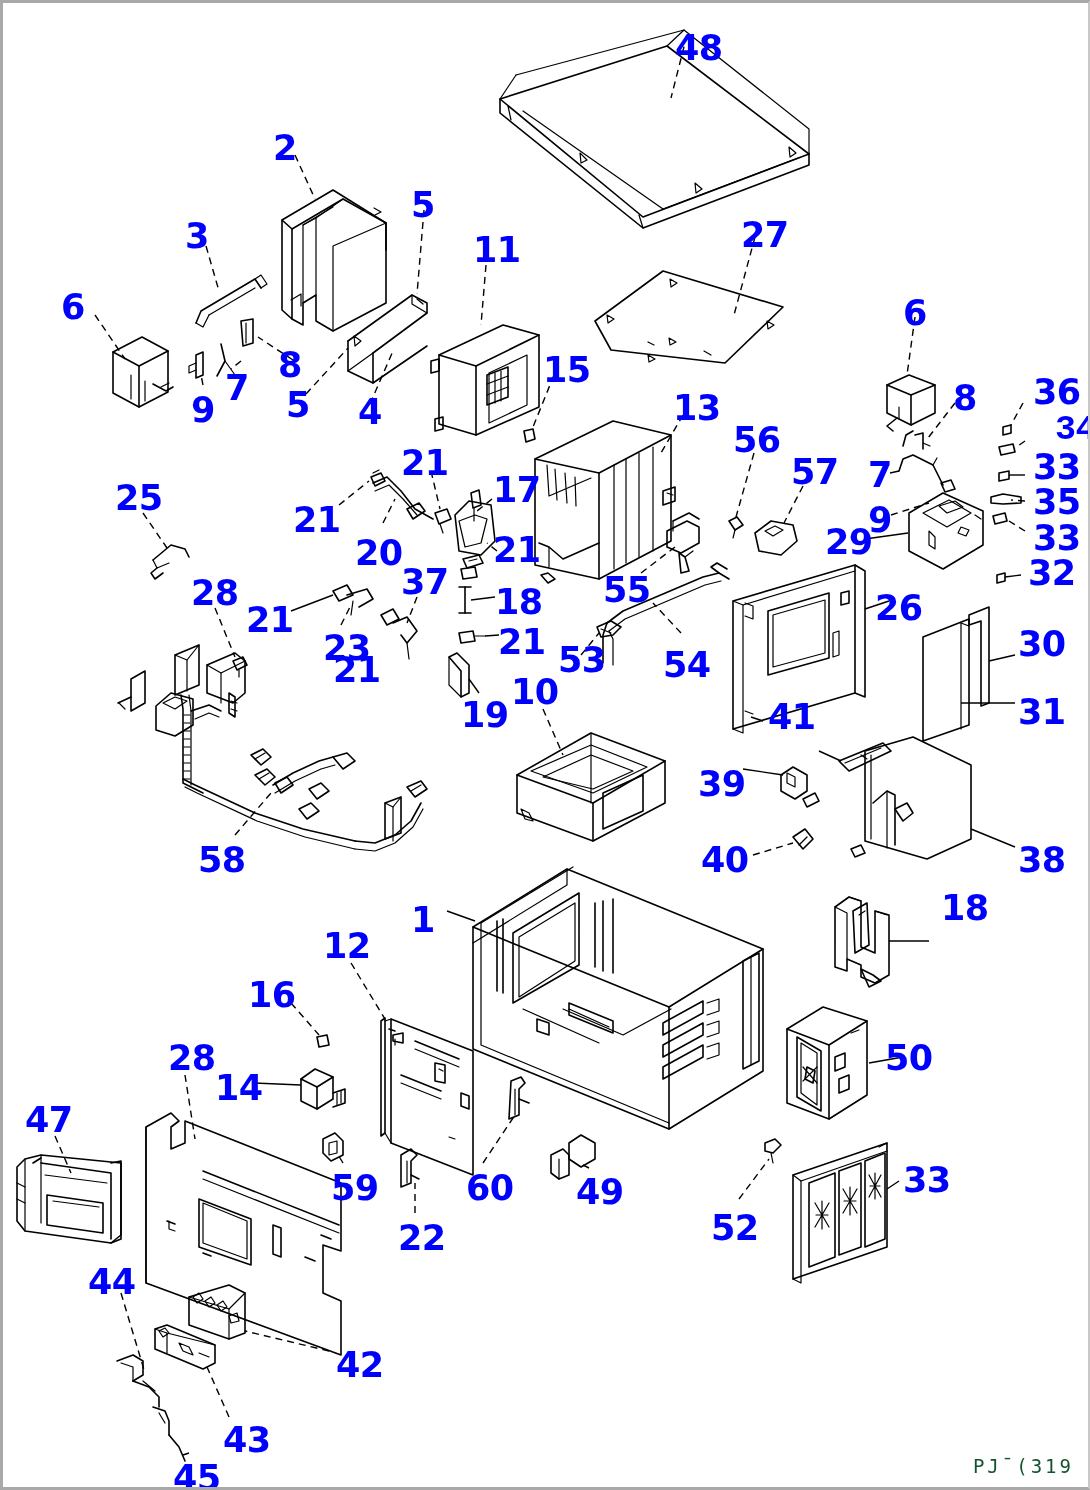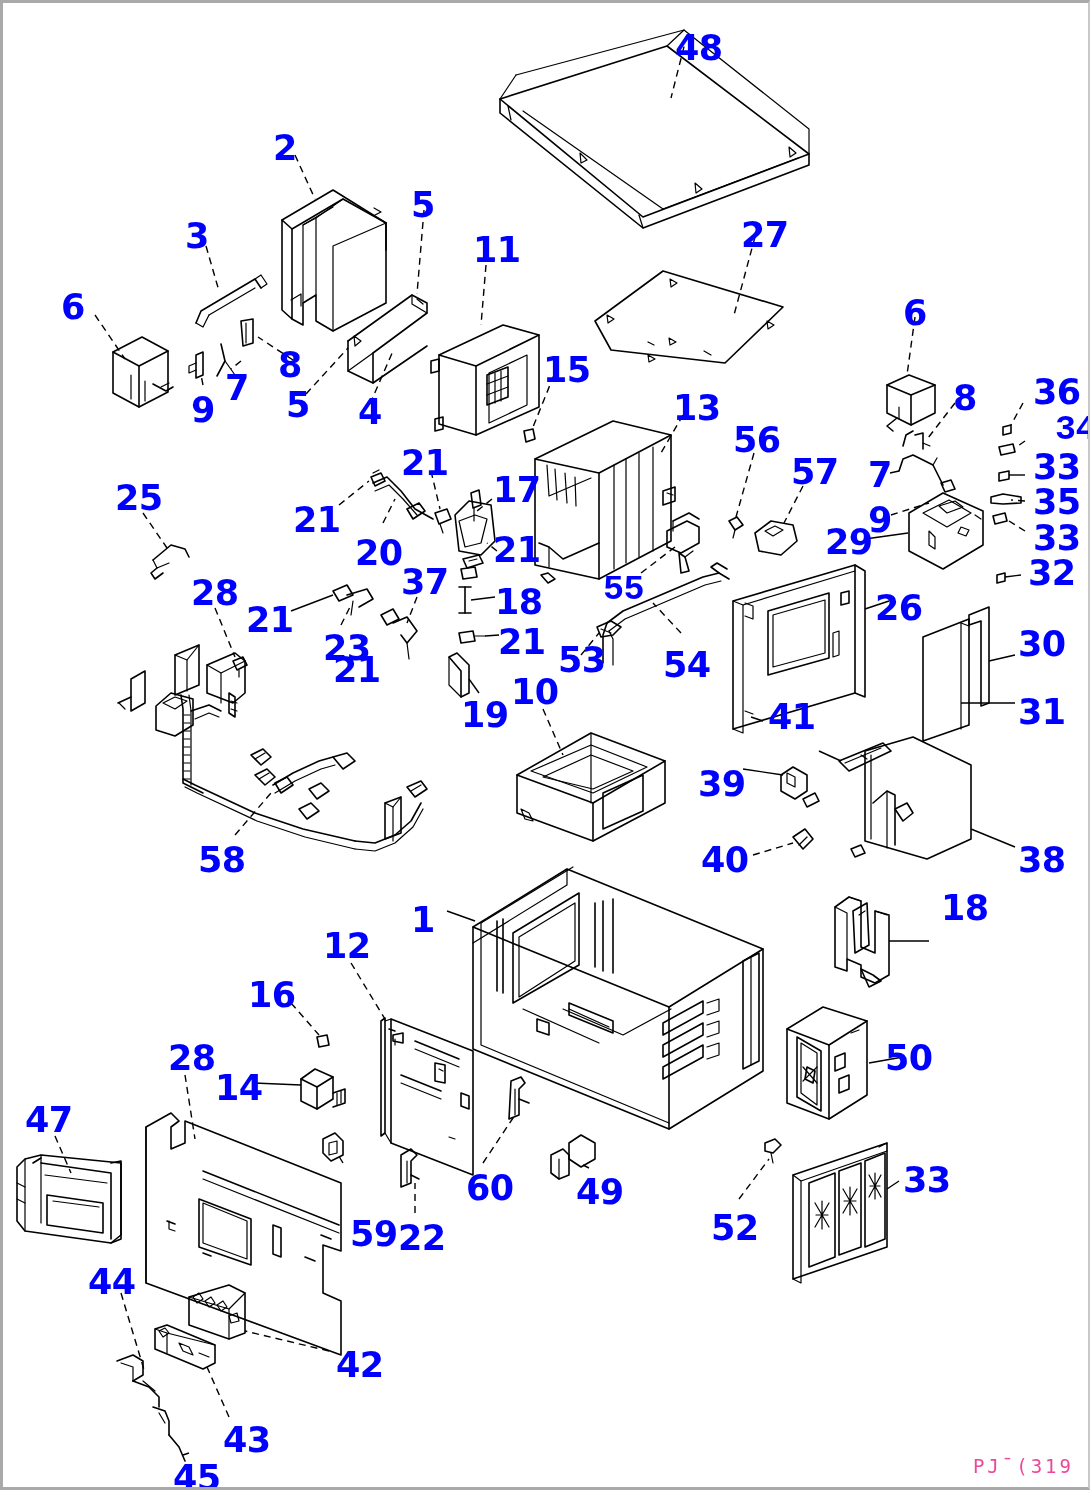--- a/index.html
+++ b/index.html
@@ -23,21 +23,21 @@
     font-weight:bold;
     font-size:35px;
     line-height:1;
     letter-spacing:-0.5px;
     white-space:nowrap;
     user-select:none;
   }
   #footer-code{
     position:absolute;
     right:14px;bottom:10px;
-    color:#ec4899;
+    color:#14532d;
     font-family:"DejaVu Sans Mono",monospace;
     font-size:19px;
     letter-spacing:3px;
     white-space:nowrap;
   }
   svg{display:block;}
   .ln{fill:none;stroke:#000000;stroke-width:1.6;stroke-linejoin:round;stroke-linecap:round;}
   .ln-thin{fill:none;stroke:#000000;stroke-width:1.2;stroke-linejoin:round;stroke-linecap:round;}
   .leader{fill:none;stroke:#000000;stroke-width:1.4;stroke-dasharray:7 5;}
   .leader-s{fill:none;stroke:#000000;stroke-width:1.4;}
@@ -664,21 +664,21 @@
       <div class="callout" style="left: 865px; top: 455px;">7</div>
       <div class="callout" style="left: 1030px; top: 482px;">35</div>
       <div class="callout" style="left: 490px; top: 470px;">17</div>
       <div class="callout" style="left: 290px; top: 500px;">21</div>
       <div class="callout" style="left: 865px; top: 500px;">9</div>
       <div class="callout" style="left: 822px; top: 522px;">29</div>
       <div class="callout" style="left: 1030px; top: 518px;">33</div>
       <div class="callout" style="left: 112px; top: 478px;">25</div>
       <div class="callout" style="left: 352px; top: 533px;">20</div>
       <div class="callout" style="left: 490px; top: 530px;">21</div>
-      <div class="callout" style="left: 600px; top: 570px; font-family: Liberation Mono, monospace;">55</div>
+      <div class="callout" style="left: 600px; top: 570px;">55</div>
       <div class="callout" style="left: 1025px; top: 553px;">32</div>
       <div class="callout" style="left: 398px; top: 562px;">37</div>
       <div class="callout" style="left: 188px; top: 573px;">28</div>
       <div class="callout" style="left: 492px; top: 582px;">18</div>
       <div class="callout" style="left: 872px; top: 588px;">26</div>
       <div class="callout" style="left: 243px; top: 600px;">21</div>
       <div class="callout" style="left: 320px; top: 628px;">23</div>
       <div class="callout" style="left: 495px; top: 622px;">21</div>
       <div class="callout" style="left: 1015px; top: 624px;">30</div>
       <div class="callout" style="left: 330px; top: 650px;">21</div>
@@ -694,21 +694,21 @@
       <div class="callout" style="left: 1015px; top: 840px;">38</div>
       <div class="callout" style="left: 408px; top: 900px;">1</div>
       <div class="callout" style="left: 938px; top: 888px;">18</div>
       <div class="callout" style="left: 320px; top: 926px;">12</div>
       <div class="callout" style="left: 245px; top: 975px;">16</div>
       <div class="callout" style="left: 882px; top: 1038px;">50</div>
       <div class="callout" style="left: 165px; top: 1038px;">28</div>
       <div class="callout" style="left: 212px; top: 1068px;">14</div>
       <div class="callout" style="left: 22px; top: 1100px;">47</div>
       <div class="callout" style="left: 900px; top: 1160px;">33</div>
-      <div class="callout" style="left: 347px; top: 1168px; margin-top: 46px;">59</div>
+      <div class="callout" style="left: 328px; top: 1168px;">59</div>
       <div class="callout" style="left: 463px; top: 1168px;">60</div>
       <div class="callout" style="left: 573px; top: 1172px;">49</div>
       <div class="callout" style="left: 708px; top: 1208px;">52</div>
       <div class="callout" style="left: 395px; top: 1218px;">22</div>
       <div class="callout" style="left: 85px; top: 1262px;">44</div>
       <div class="callout" style="left: 333px; top: 1345px;">42</div>
       <div class="callout" style="left: 220px; top: 1420px;">43</div>
       <div class="callout" style="left: 170px; top: 1458px;">45</div>
     </div>
 

